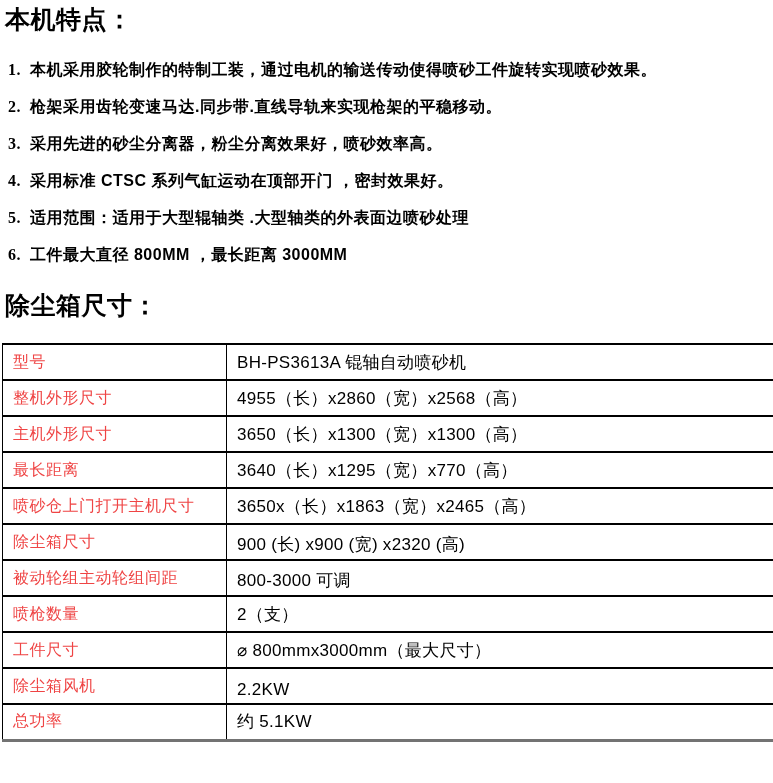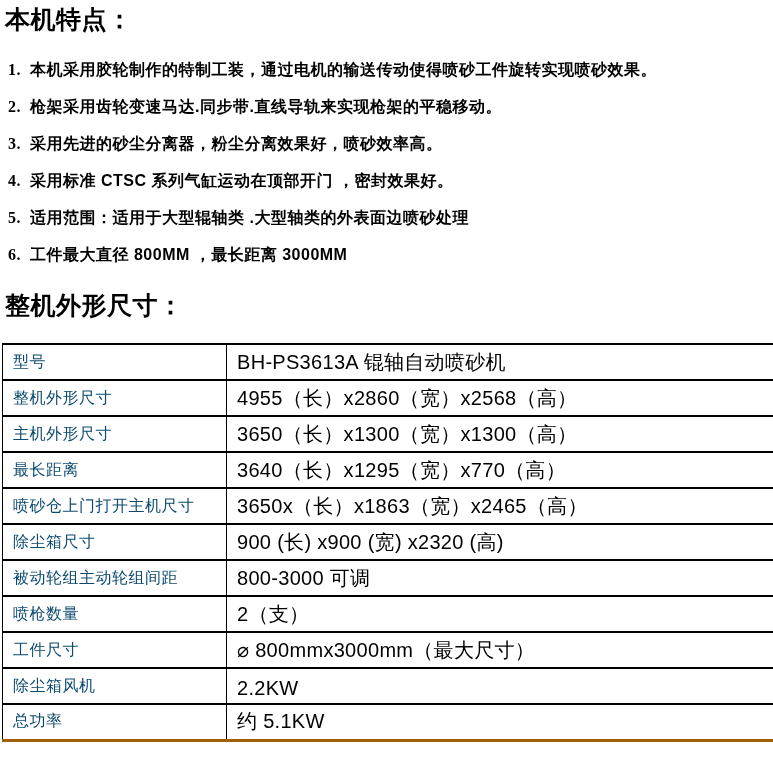--- a/index.html
+++ b/index.html
@@ -50,32 +50,32 @@
     table-layout: fixed;
   }
   table.params td {
     border-top: 2px solid #000000;
     height: 36px;
     vertical-align: middle;
     padding: 0 0 0 10px;
     overflow: hidden;
     white-space: nowrap;
   }
-  table.params tr:last-child td { border-bottom: 3px solid #a16207; }
+  table.params tr:last-child td { border-bottom: 3px solid #737373; }
   td.param-label {
     width: 224px;
     border-left: 1px solid #000000;
     border-right: 1px solid #000000;
     font-family: "Liberation Serif", serif;
     font-size: 16px;
-    color: #0c4a6e;
+    color: #ef4444;
     letter-spacing: 0.5px;
   }
   td.param-value {
-    font-size: 20px;
+    font-size: 17px;
     letter-spacing: 0.3px;
   }
   
   table.params tr:nth-child(6) td.param-value,
   table.params tr:nth-child(7) td.param-value,
   table.params tr:nth-child(10) td.param-value {
     vertical-align: bottom;
     padding-bottom: 3px;
   }
 </style>
@@ -106,21 +106,21 @@
     <div class="feature-item">
       <span class="feature-num">5.</span>
       <span class="feature-text">适用范围：适用于大型辊轴类 .大型轴类的外表面边喷砂处理</span>
     </div>
     <div class="feature-item">
       <span class="feature-num">6.</span>
       <span class="feature-text">工件最大直径 800MM ，最长距离 3000MM</span>
     </div>
   </div>
 
-  <h1 class="section-title params-title">整机外形尺寸：</h1>
+  <h1 class="section-title params-title">除尘箱尺寸：</h1>
 
   <table class="params">
     <tbody>
       <tr>
         <td class="param-label">型号</td>
         <td class="param-value">BH-PS3613A 锟轴自动喷砂机</td>
       </tr>
       <tr>
         <td class="param-label">整机外形尺寸</td>
         <td class="param-value">4955（长）x2860（宽）x2568（高）</td>

